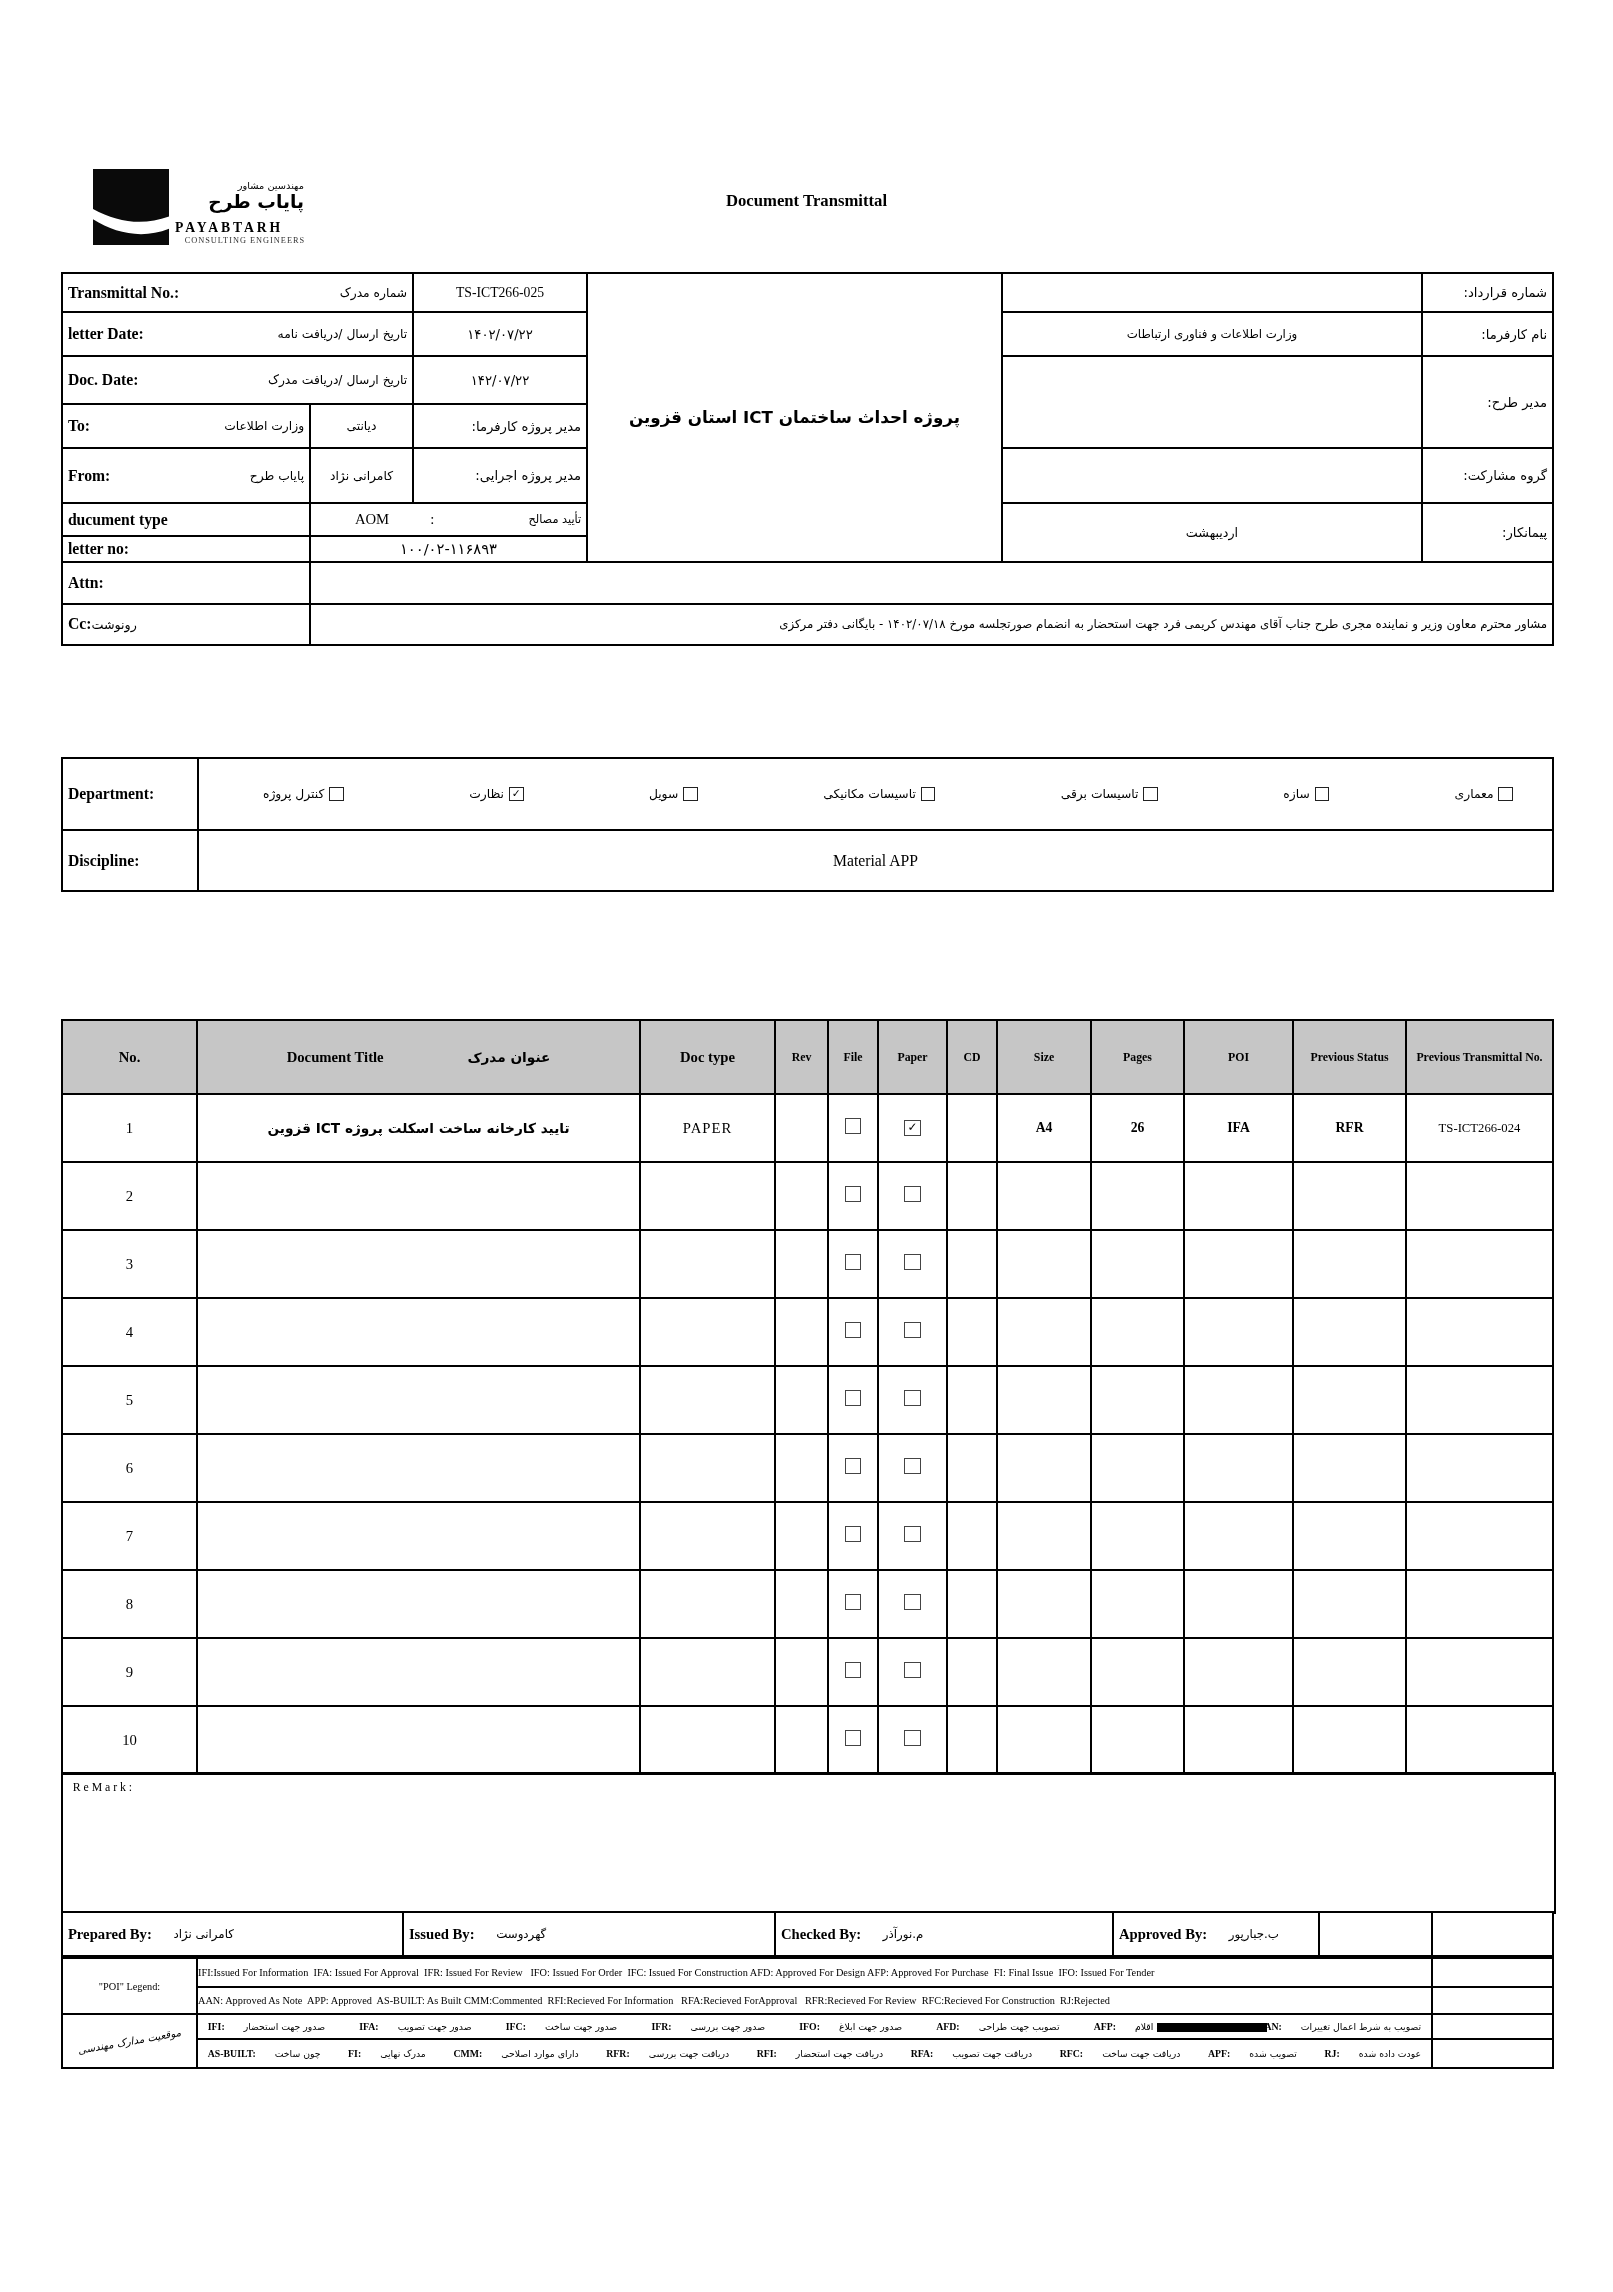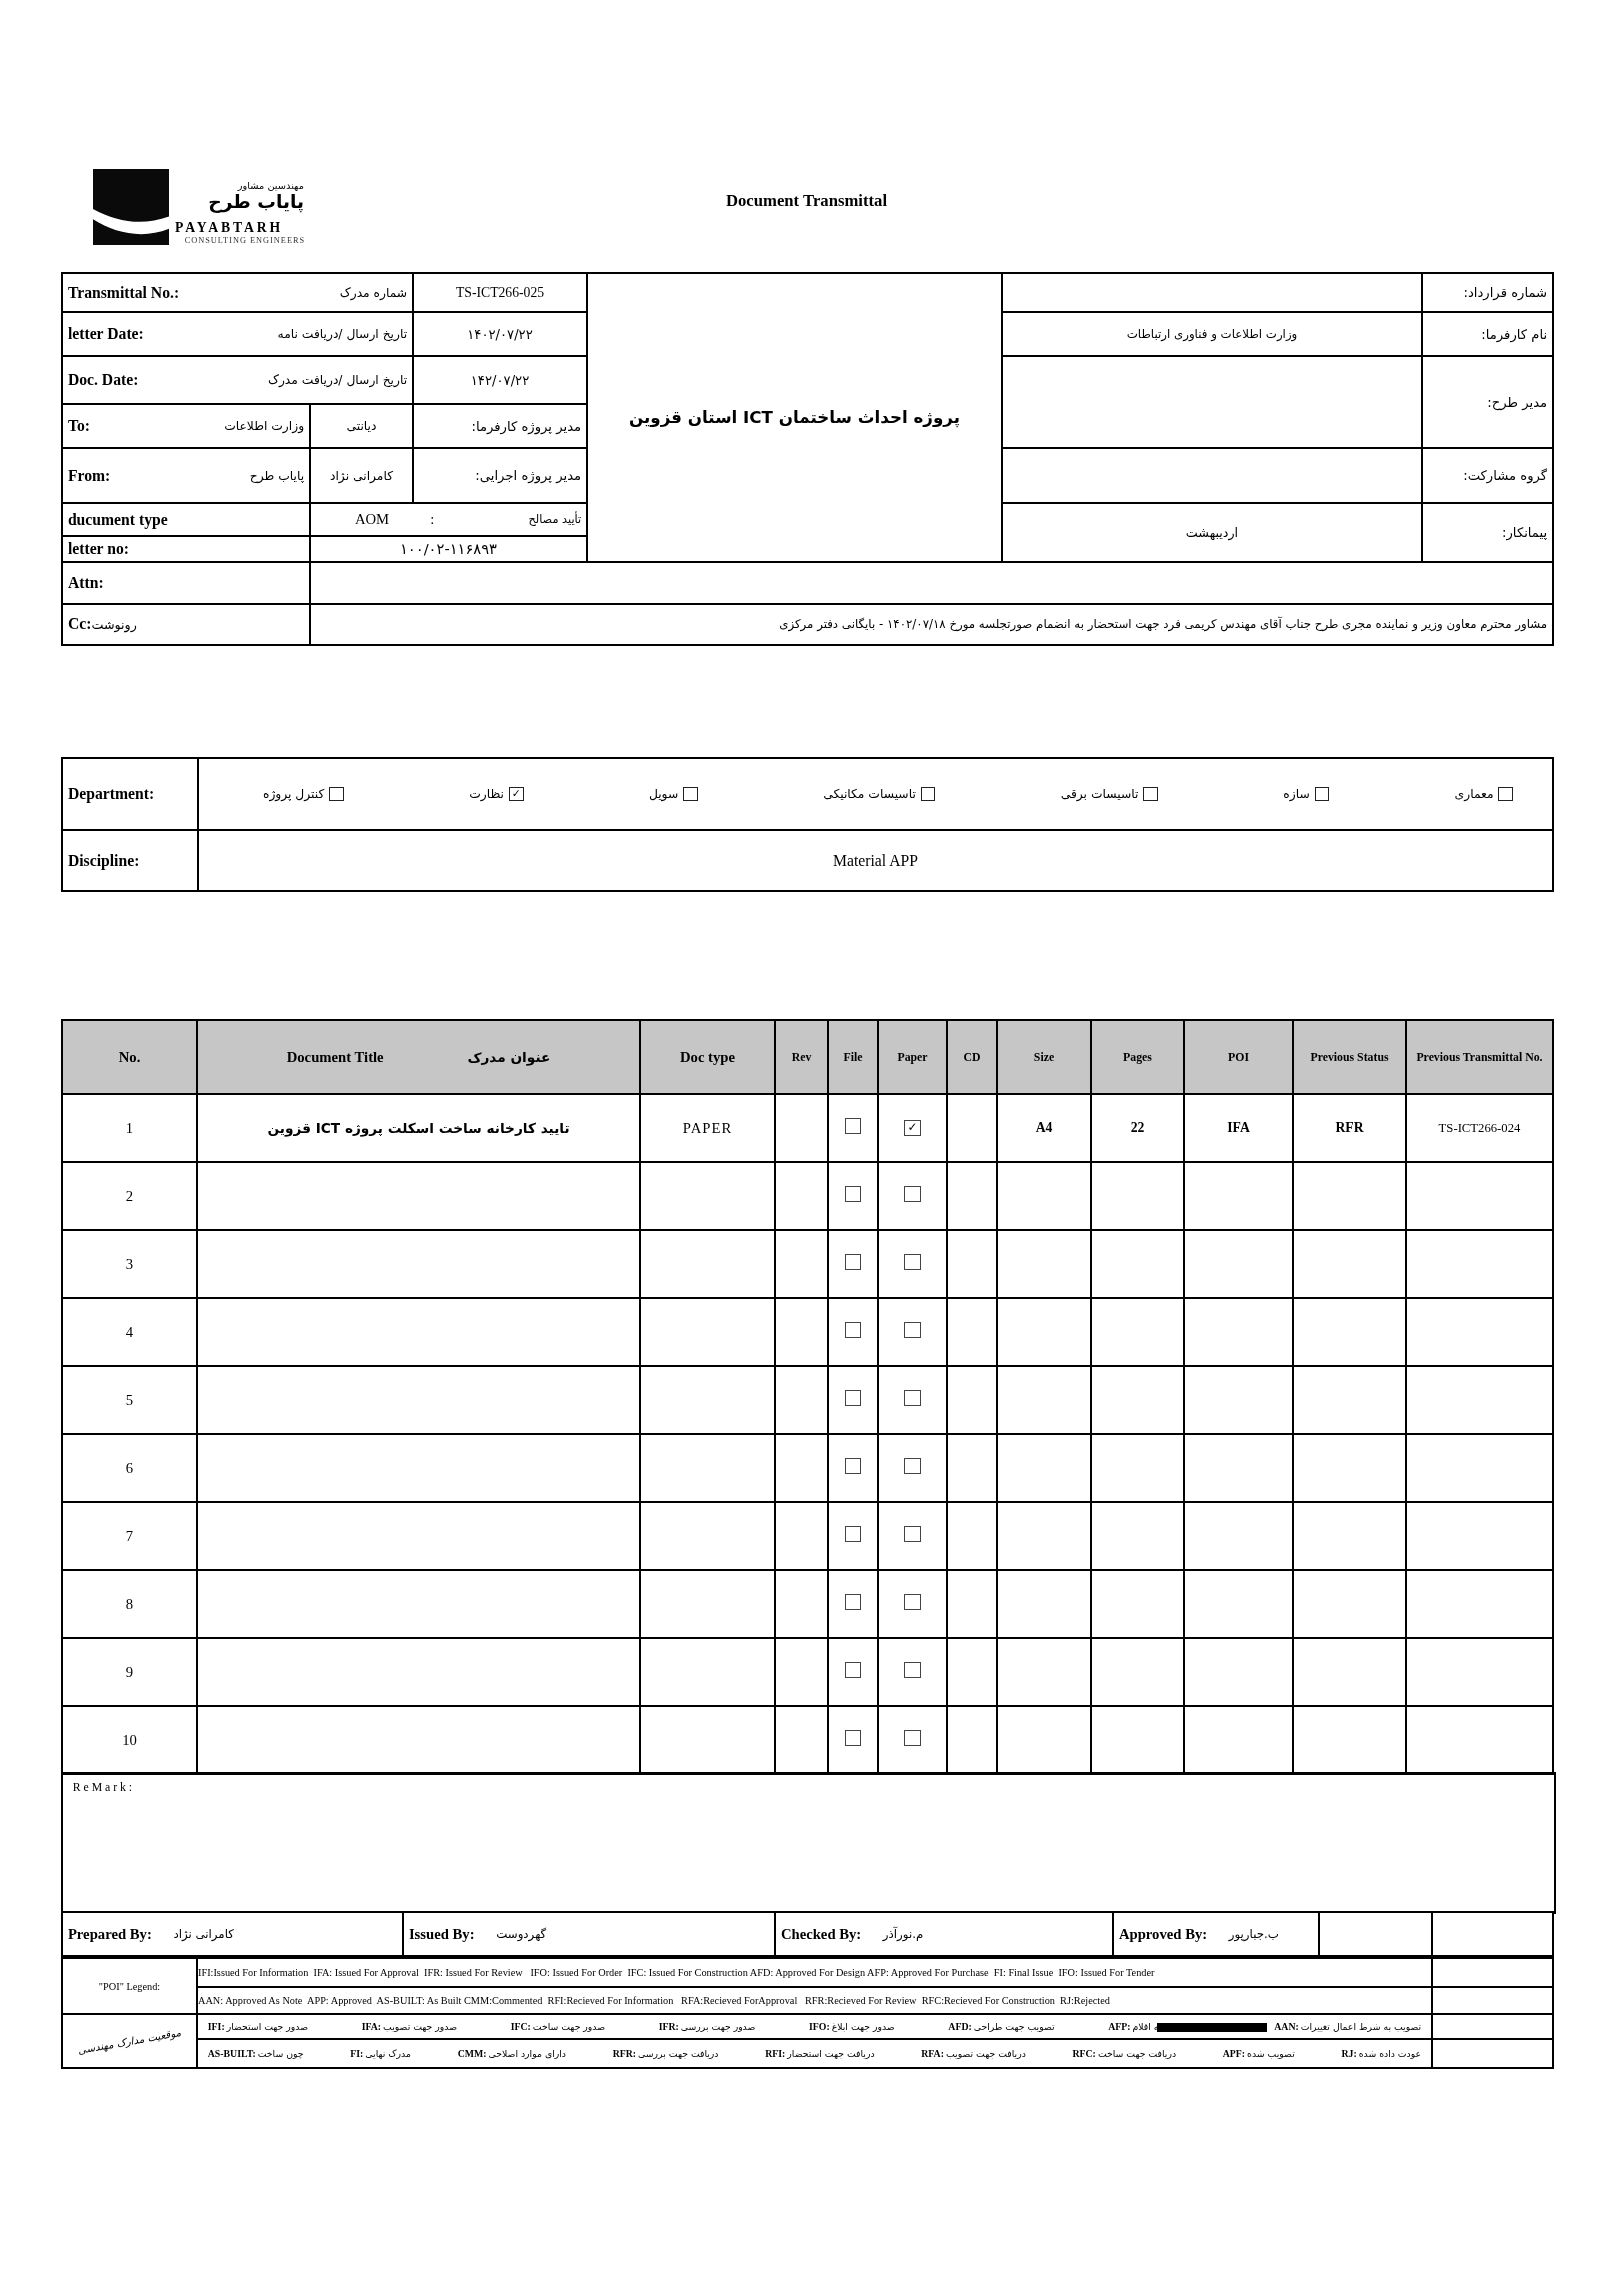--- a/index.html
+++ b/index.html
@@ -78,21 +78,21 @@
   .sig-val { font-size:11.8px; direction:rtl; }
 
   .leg-tbl td { font-size:10.3px; padding:0 0; }
   .leg-lab { text-align:center; font-size:12.7px; }
   .leg-falab { text-align:center; }
   .leg-falab span { display:inline-block; transform:rotate(-10deg); font-style:italic;
                     font-size:10.3px; direction:rtl; }
   .leg-en { white-space:pre; overflow:hidden; }
   .leg-fa-row { display:flex; justify-content:space-between; align-items:center;
                 padding:0 9.8px; white-space:nowrap; }
-  .litem { display:inline-flex; gap:2px; align-items:center; }
+  .litem { display:inline-flex; gap:19px; align-items:center; }
   .lcode { font-weight:bold; font-size:9.8px; }
   .ltext { font-size:9.3px; direction:rtl; }
 
   .black-mark { position:absolute; left:1157px; top:2023px; width:110px; height:8.8px; background:#000; }
 </style>
 </head>
 <body>
 
 <div class="page">
 
@@ -298,21 +298,21 @@
 
           <tr style="height:68px">
             <td class="mono-no">1</td>
             <td class="row-title fa">تایید کارخانه ساخت اسکلت پروژه ICT قزوین</td>
             <td class="scell" style="letter-spacing:1px; font-size:14.7px;">PAPER</td>
             <td></td>
             <td><span class="cb"></span></td>
             <td><span class="cb checked">✓</span></td>
             <td></td>
             <td class="bcell">A4</td>
-            <td class="bcell">22</td>
+            <td class="bcell">26</td>
             <td class="bcell">IFA</td>
             <td class="bcell">RFR</td>
             <td class="scell">TS-ICT266-024</td>
           </tr>
 
           <tr style="height:68px">
             <td class="mono-no">2</td>
             <td class="row-title fa"></td>
             <td class="scell" style="letter-spacing:1px; font-size:14.7px;"></td>
             <td></td>

